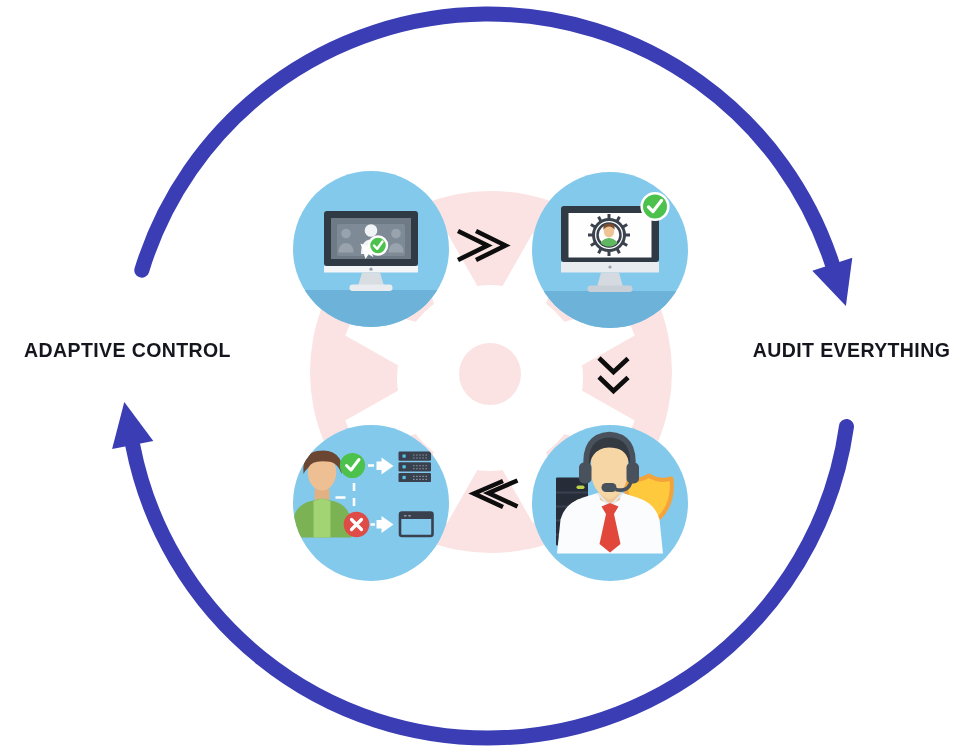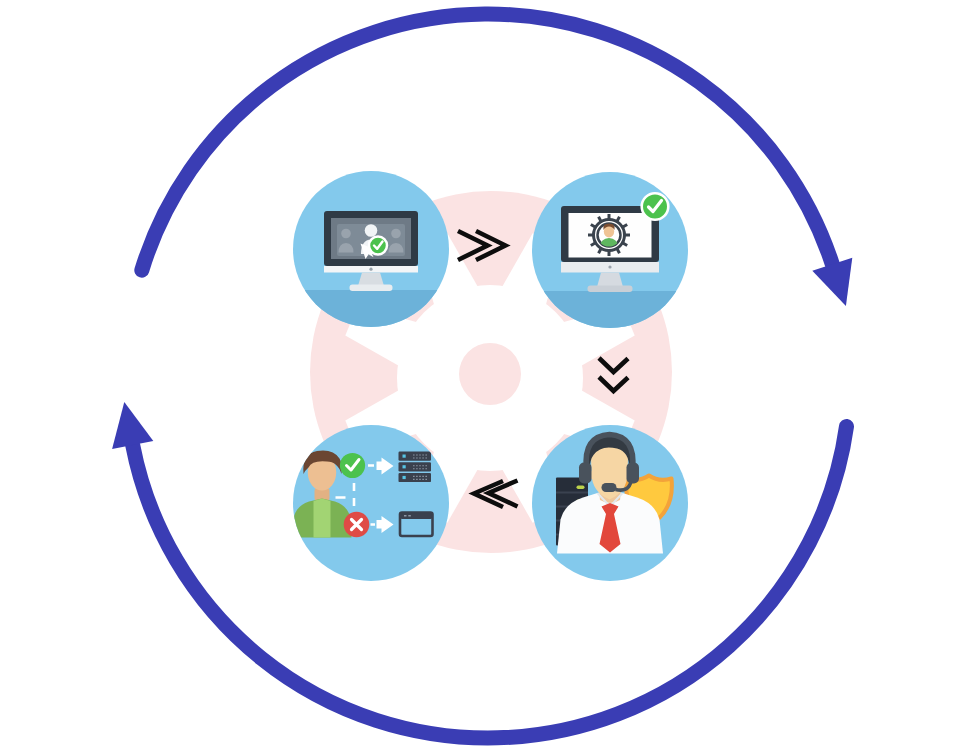--- a/index.html
+++ b/index.html
@@ -223,14 +223,20 @@
       <path d="M 599 358 L 613.5 372 L 628 358.5"></path>
       <path d="M 599 377 L 613.5 391 L 628 377.5"></path>
     </g>
     <g>
       <path d="M 517.5 480.5 L 488.5 493 L 517.5 506.5"></path>
       <path d="M 503 481 L 474 493.5 L 503 507"></path>
     </g>
   </g>
 </svg>
 
-
+<div class="pill pill-left">
+  <span>ADAPTIVE CONTROL</span>
 </div>
+<div class="pill pill-right">
+  <span>AUDIT EVERYTHING</span>
+</div>
+
+</div>
 
 </body></html>

